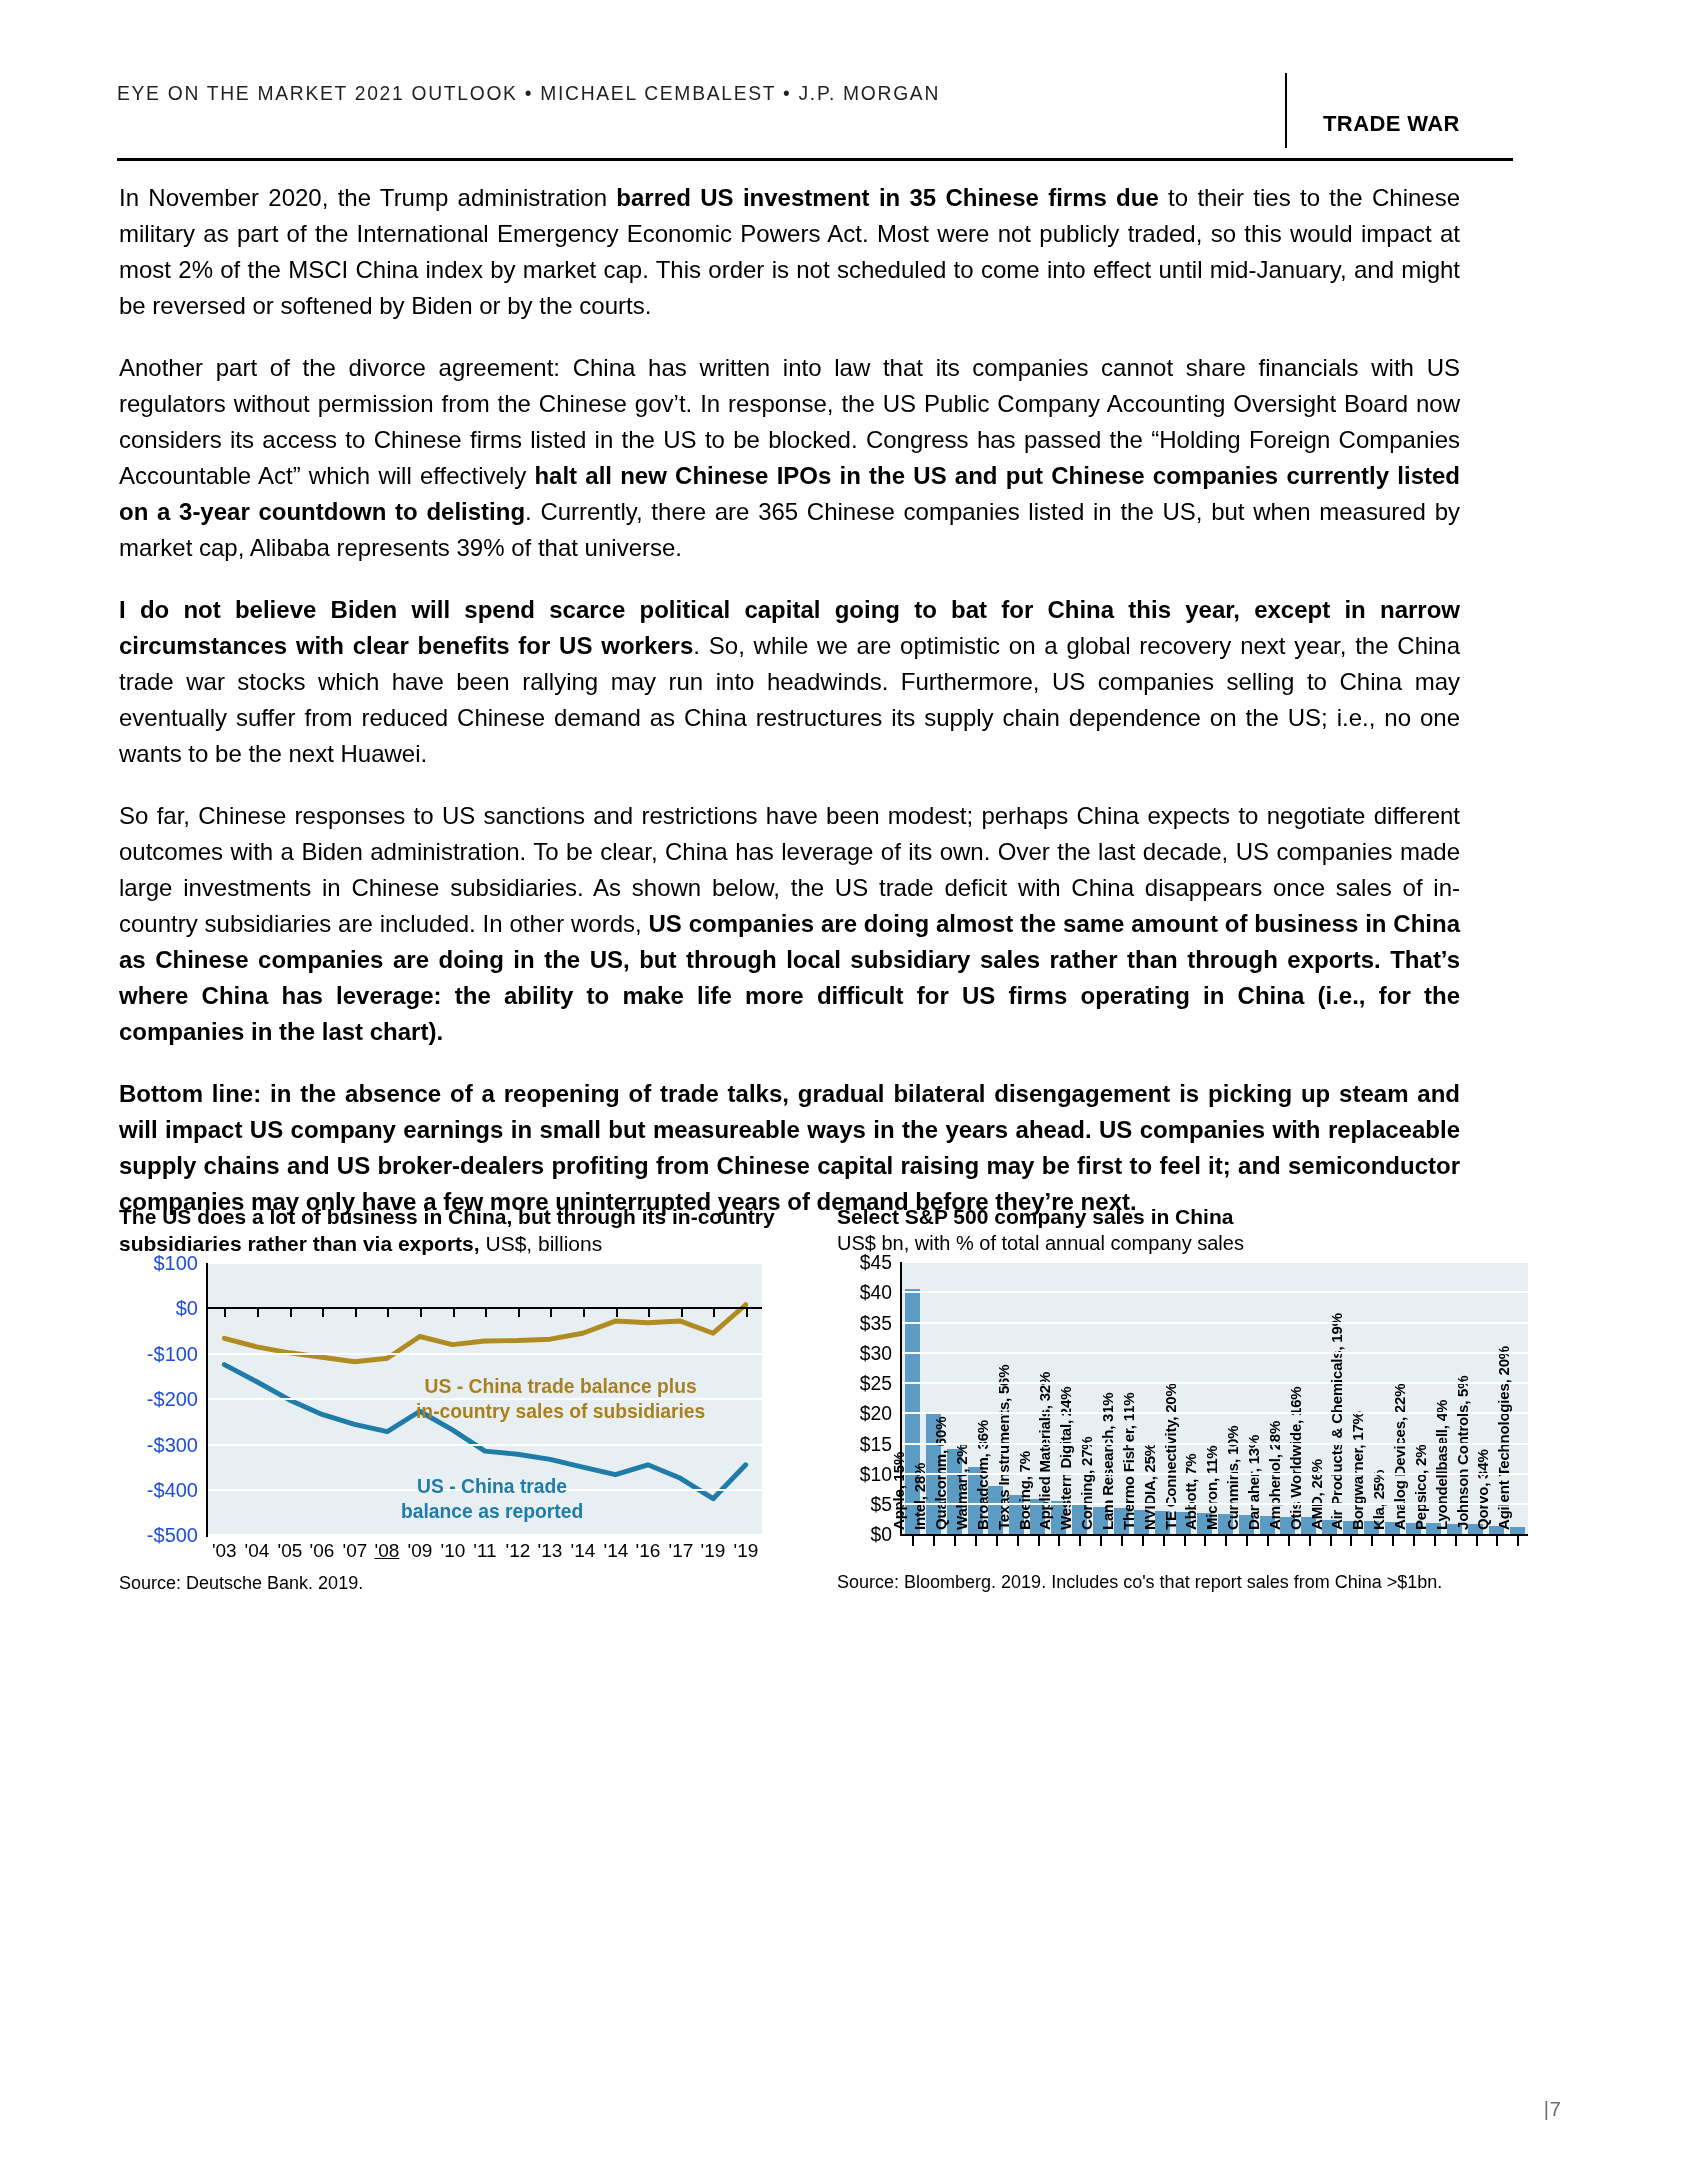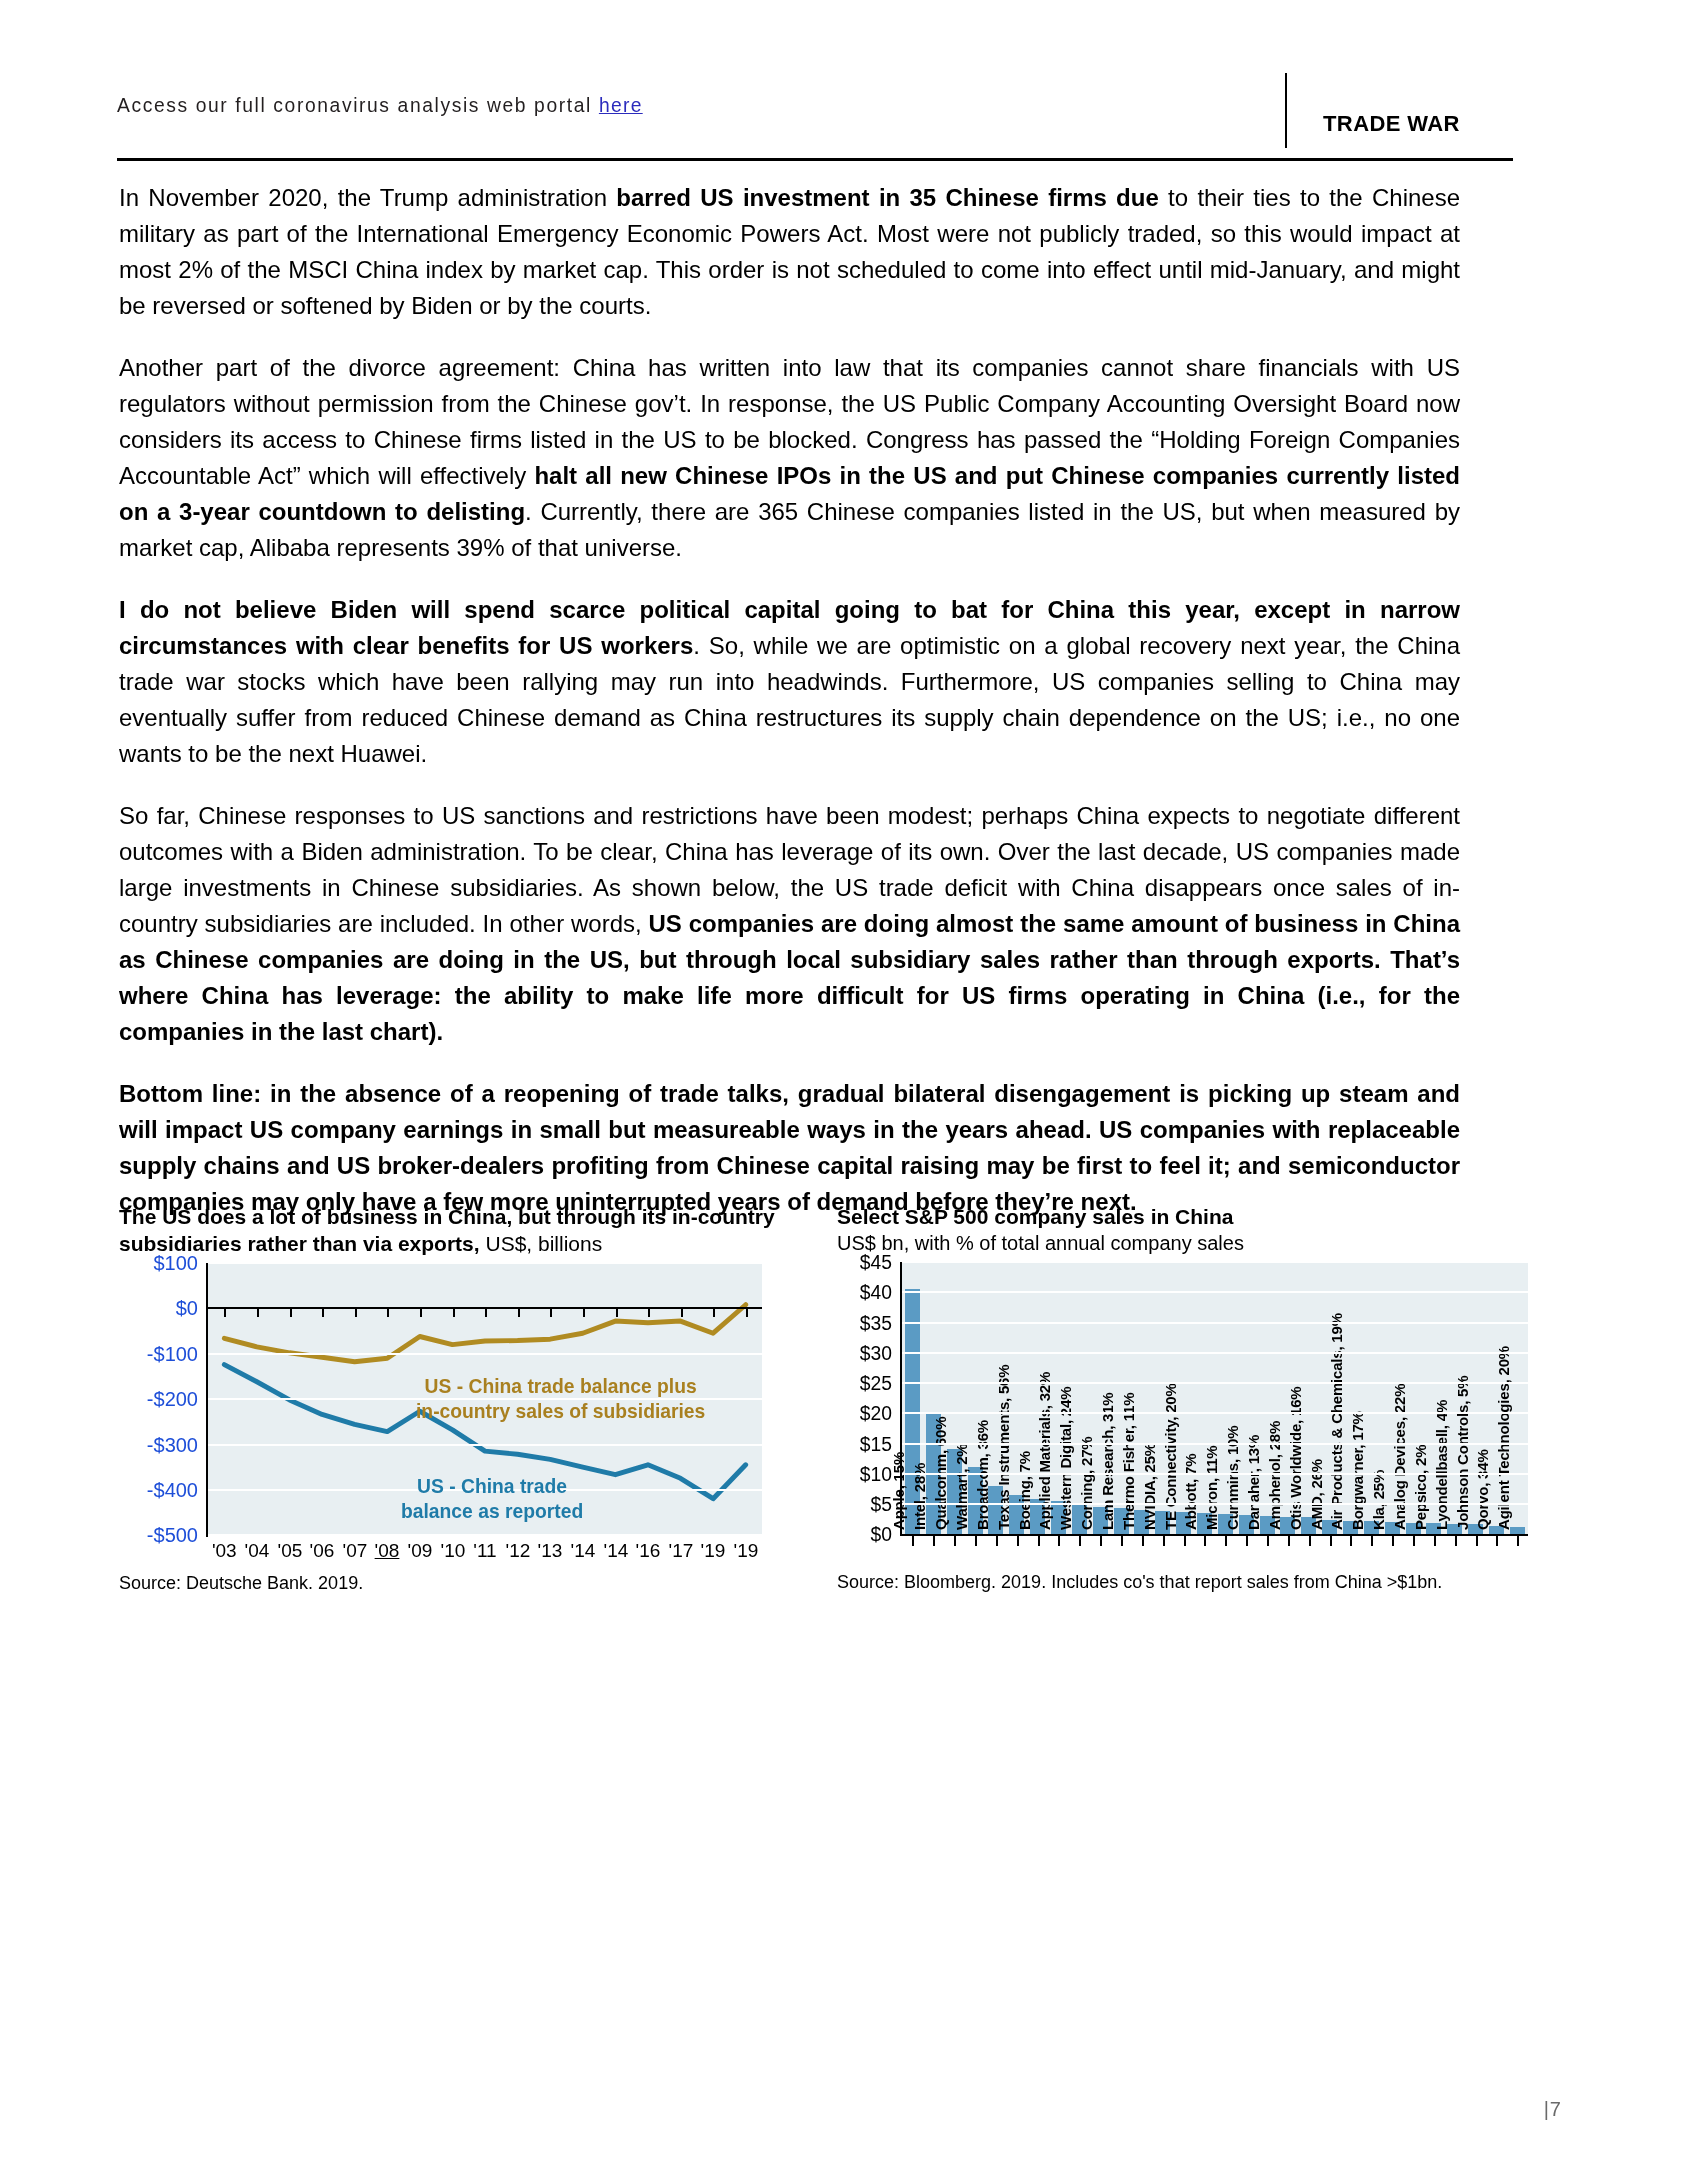--- a/index.html
+++ b/index.html
@@ -273,23 +273,21 @@
     letter-spacing: 1px;
   }
 </style>
 </head>
 <body>
 
 <div class="page">
 
   <div class="header">
     <div class="header-left">
-      <div class="hdr-line2">
-        <span>Access our full coronavirus analysis web portal </span><a class="hdr-link" href="#">here</a>
-      </div>
+      <div class="hdr-line1">EYE ON THE MARKET 2021 OUTLOOK • MICHAEL CEMBALEST • J.P. MORGAN</div>
     </div>
     <div class="header-divider"></div>
     <div class="hdr-section">TRADE WAR</div>
   </div>
   <div class="header-rule"></div>
 
   <div class="body-wrap">
 
     <p class="para"><span>In November 2020, the Trump administration </span><b>barred US investment in 35 Chinese firms due</b><span> to their ties to the Chinese military as part of the International Emergency Economic Powers Act.  Most were not publicly traded, so this would impact at most 2% of the MSCI China index by market cap.  This order is not scheduled to come into effect until mid-January, and might be reversed or softened by Biden or by the courts.</span></p>
 

